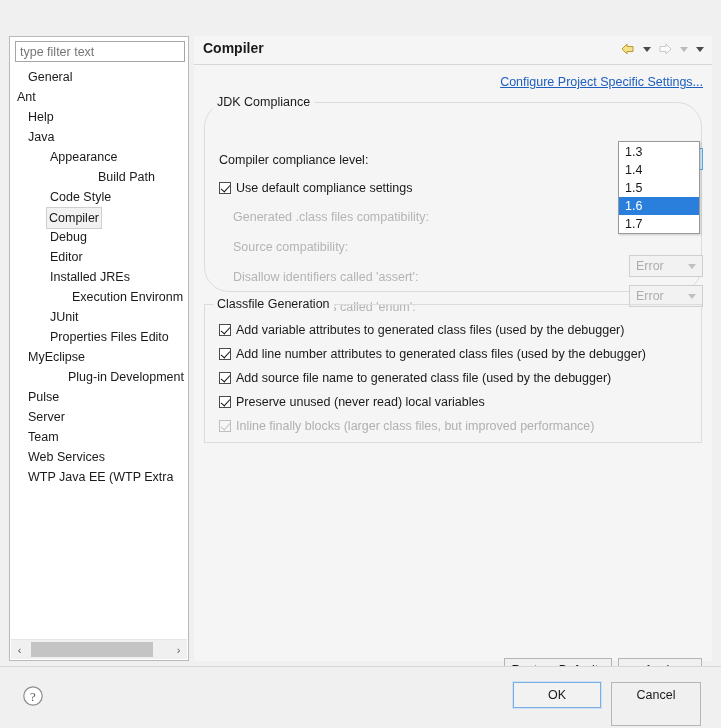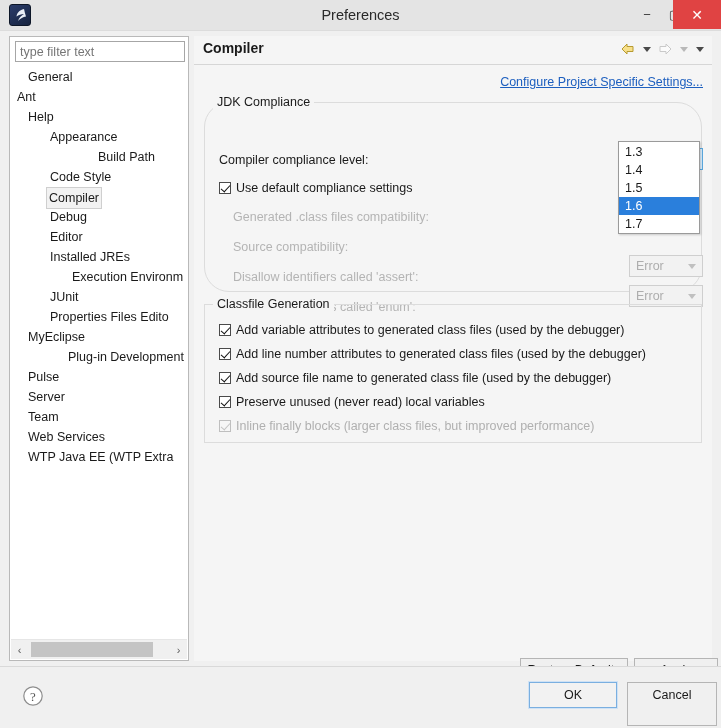--- a/index.html
+++ b/index.html
@@ -329,21 +329,20 @@
   .btn {
     position: absolute;
     background: #f0f0f0;
     border: 1px solid #b5b5b5;
     box-sizing: border-box;
     font-family: "Liberation Sans", sans-serif;
     font-size: 12.5px;
     color: #1a1a1a;
     text-align: center;
     cursor: default;
-    margin-left: 16px;
   }
   #btn-restore { left: 310px; top: 593px; width: 108px; height: 24px; line-height: 22px; }
   #btn-apply   { left: 424px; top: 593px; width: 84px;  height: 24px; line-height: 22px; }
 
   .footer {
     position: absolute;
     left: 0; bottom: 0;
     width: 721px; height: 62px;
     background: #f0f0f0;
     border-top: 1px solid #d9d9d9;
@@ -368,44 +367,28 @@
     left: 611px; top: 15px;
     width: 90px; height: 44px;
     line-height: 24px;
   }
 </style>
 </head>
 <body>
 
 <div id="app">
 
-  <div class="titlebar">
-    <div class="app-icon">
-      <svg width="16" height="17" viewBox="0 0 16 17">
-        <path d="M11 2 C6 3.5 4 6 3.5 9.5 C5.5 8 8 7 11 7 C8.5 8.5 6 10.5 5 14 C7.5 11.5 10 10 13 9.5 C12 6.5 11.5 4 11 2 Z" fill="#e9eef7"></path>
-      </svg>
-    </div>
-    <div class="title-text">Preferences</div>
-    <div class="win-btn win-min">
-      <div class="win-glyph">−</div>
-    </div>
-    <div class="win-btn win-max">
-      <div class="win-glyph">▢</div>
-    </div>
-    <div class="win-btn win-close">
-      <div class="win-glyph">✕</div>
-    </div>
-  </div>
 
   <div class="left-panel">
     <input class="filter-box" type="text" placeholder="type filter text" style="">
     <div class="tree" id="tree">
         <div class="tree-item" style="padding-left: 14px;"><span class="lbl">General</span></div>
         <div class="tree-item" style="padding-left: 3px;"><span class="lbl">Ant</span></div>
         <div class="tree-item" style="padding-left: 14px; text-decoration: underline;"><span class="lbl">Help</span></div>
+        <div class="tree-item" style="padding-left: 14px;"><span class="lbl">Java</span></div>
         <div class="tree-item" style="padding-left: 36px;"><span class="lbl">Appearance</span></div>
         <div class="tree-item" style="padding-left: 36px; margin-left: 48px;"><span class="lbl">Build Path</span></div>
         <div class="tree-item" style="padding-left: 36px;"><span class="lbl">Code Style</span></div>
         <div class="tree-item selected" style="padding-left: 36px;"><span class="lbl">Compiler</span></div>
         <div class="tree-item" style="padding-left: 36px;"><span class="lbl">Debug</span></div>
         <div class="tree-item" style="padding-left: 36px;"><span class="lbl">Editor</span></div>
         <div class="tree-item" style="padding-left: 36px;"><span class="lbl">Installed JREs</span></div>
         <div class="tree-item" style="padding-left: 58px;"><span class="lbl">Execution Environm</span></div>
         <div class="tree-item" style="padding-left: 36px;"><span class="lbl">JUnit</span></div>
         <div class="tree-item" style="padding-left: 36px;"><span class="lbl">Properties Files Edito</span></div>

